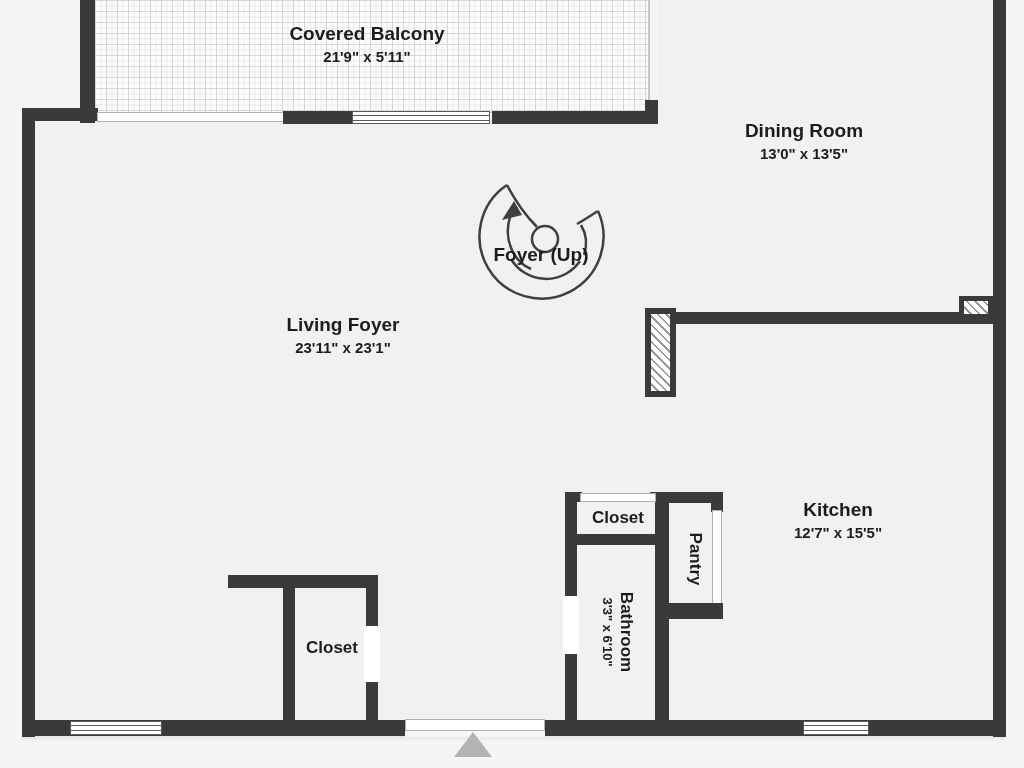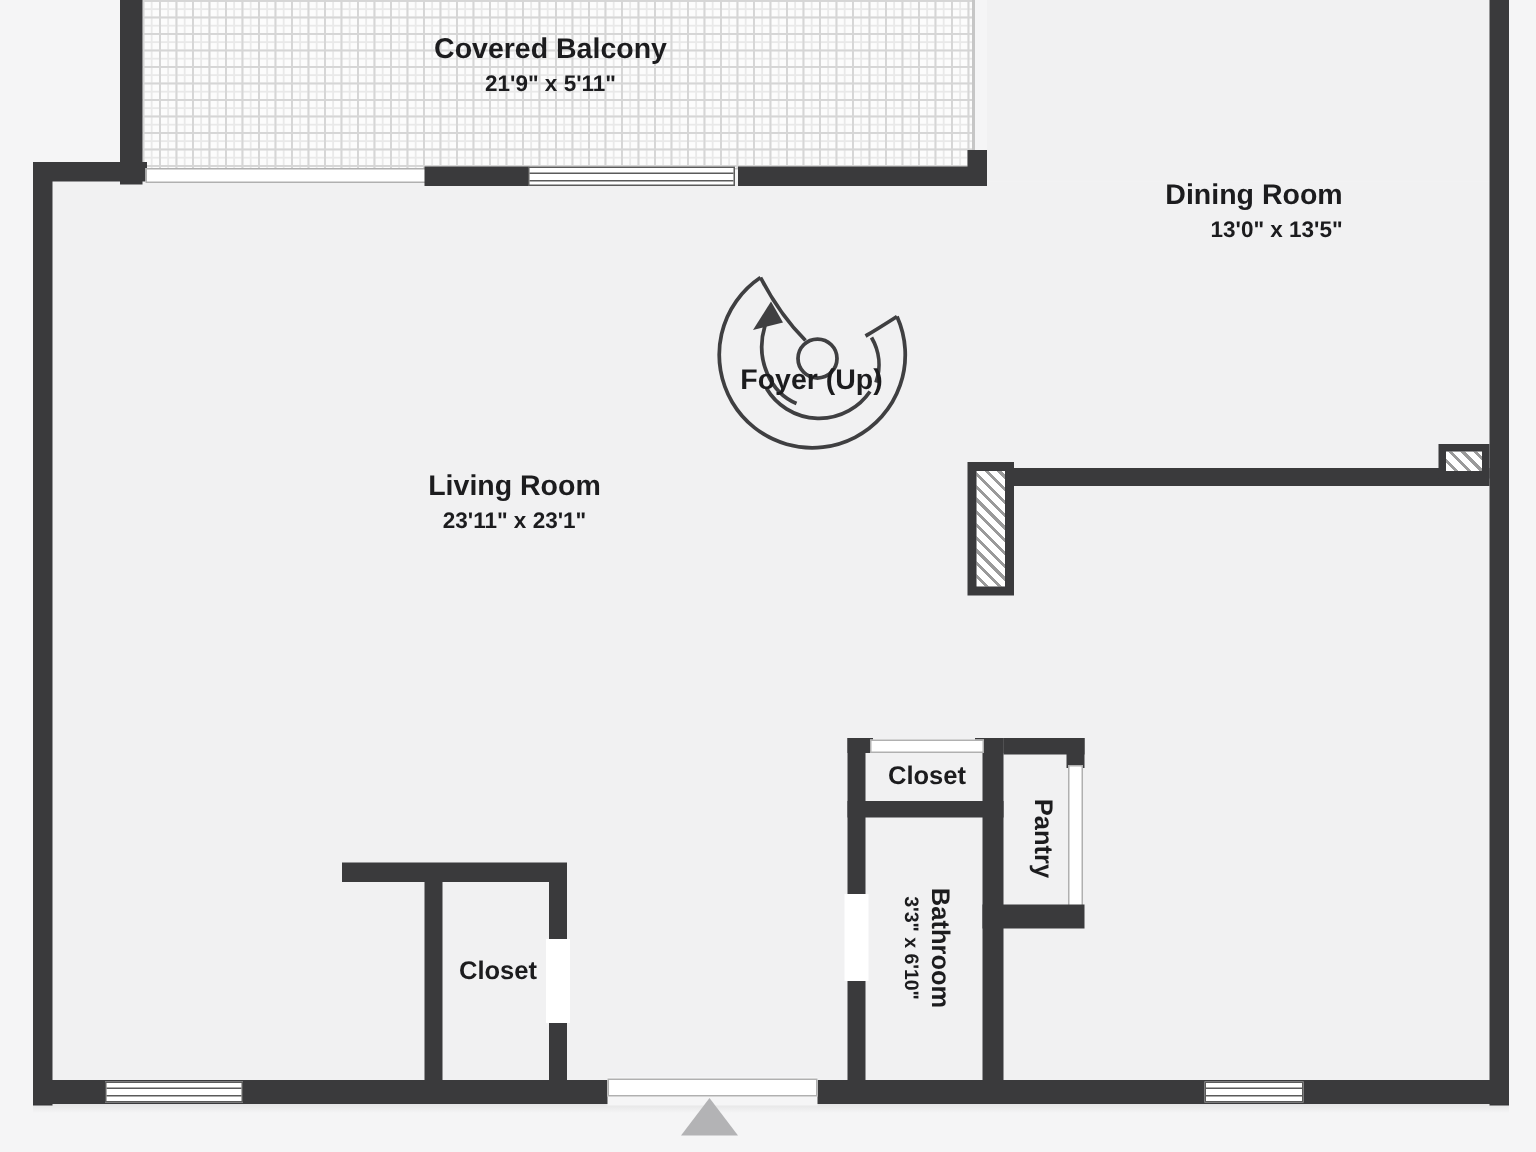--- a/index.html
+++ b/index.html
@@ -127,30 +127,34 @@
       <circle cx="67" cy="69" r="13" fill="#f1f1f2"></circle>
       <path d="M53,99 C36,92 25,70 32,47"></path>
     </g>
     <polygon points="36,31 24,50 44,45" fill="#3f3f41"></polygon>
   </svg>
 
   <div class="label" style="left:367px;top:44px;">
     <div class="nm">Covered Balcony</div>
     <div class="dm">21'9" x 5'11"</div>
   </div>
-  <div class="label" style="left:836px;top:141px;text-align:right;">
+  <div class="label" style="left:804px;top:141px;">
     <div class="nm">Dining Room</div>
     <div class="dm">13'0" x 13'5"</div>
   </div>
   <div class="label" style="left:343px;top:335px;">
-    <div class="nm">Living Room</div>
+    <div class="nm">Living Foyer</div>
     <div class="dm">23'11" x 23'1"</div>
   </div>
   <div class="label" style="left:541px;top:255px;">
     <div class="nm">Foyer (Up)</div>
+  </div>
+  <div class="label" style="left:838px;top:520px;">
+    <div class="nm">Kitchen</div>
+    <div class="dm">12'7" x 15'5"</div>
   </div>
   <div class="label small" style="left:618px;top:518px;">
     <div class="nm">Closet</div>
   </div>
   <div class="label small rot" style="left:695px;top:559px;">
     <div class="nm">Pantry</div>
   </div>
   <div class="label small rot" style="left:618px;top:632px;">
     <div class="nm">Bathroom</div>
     <div class="dm">3'3" x 6'10"</div>

